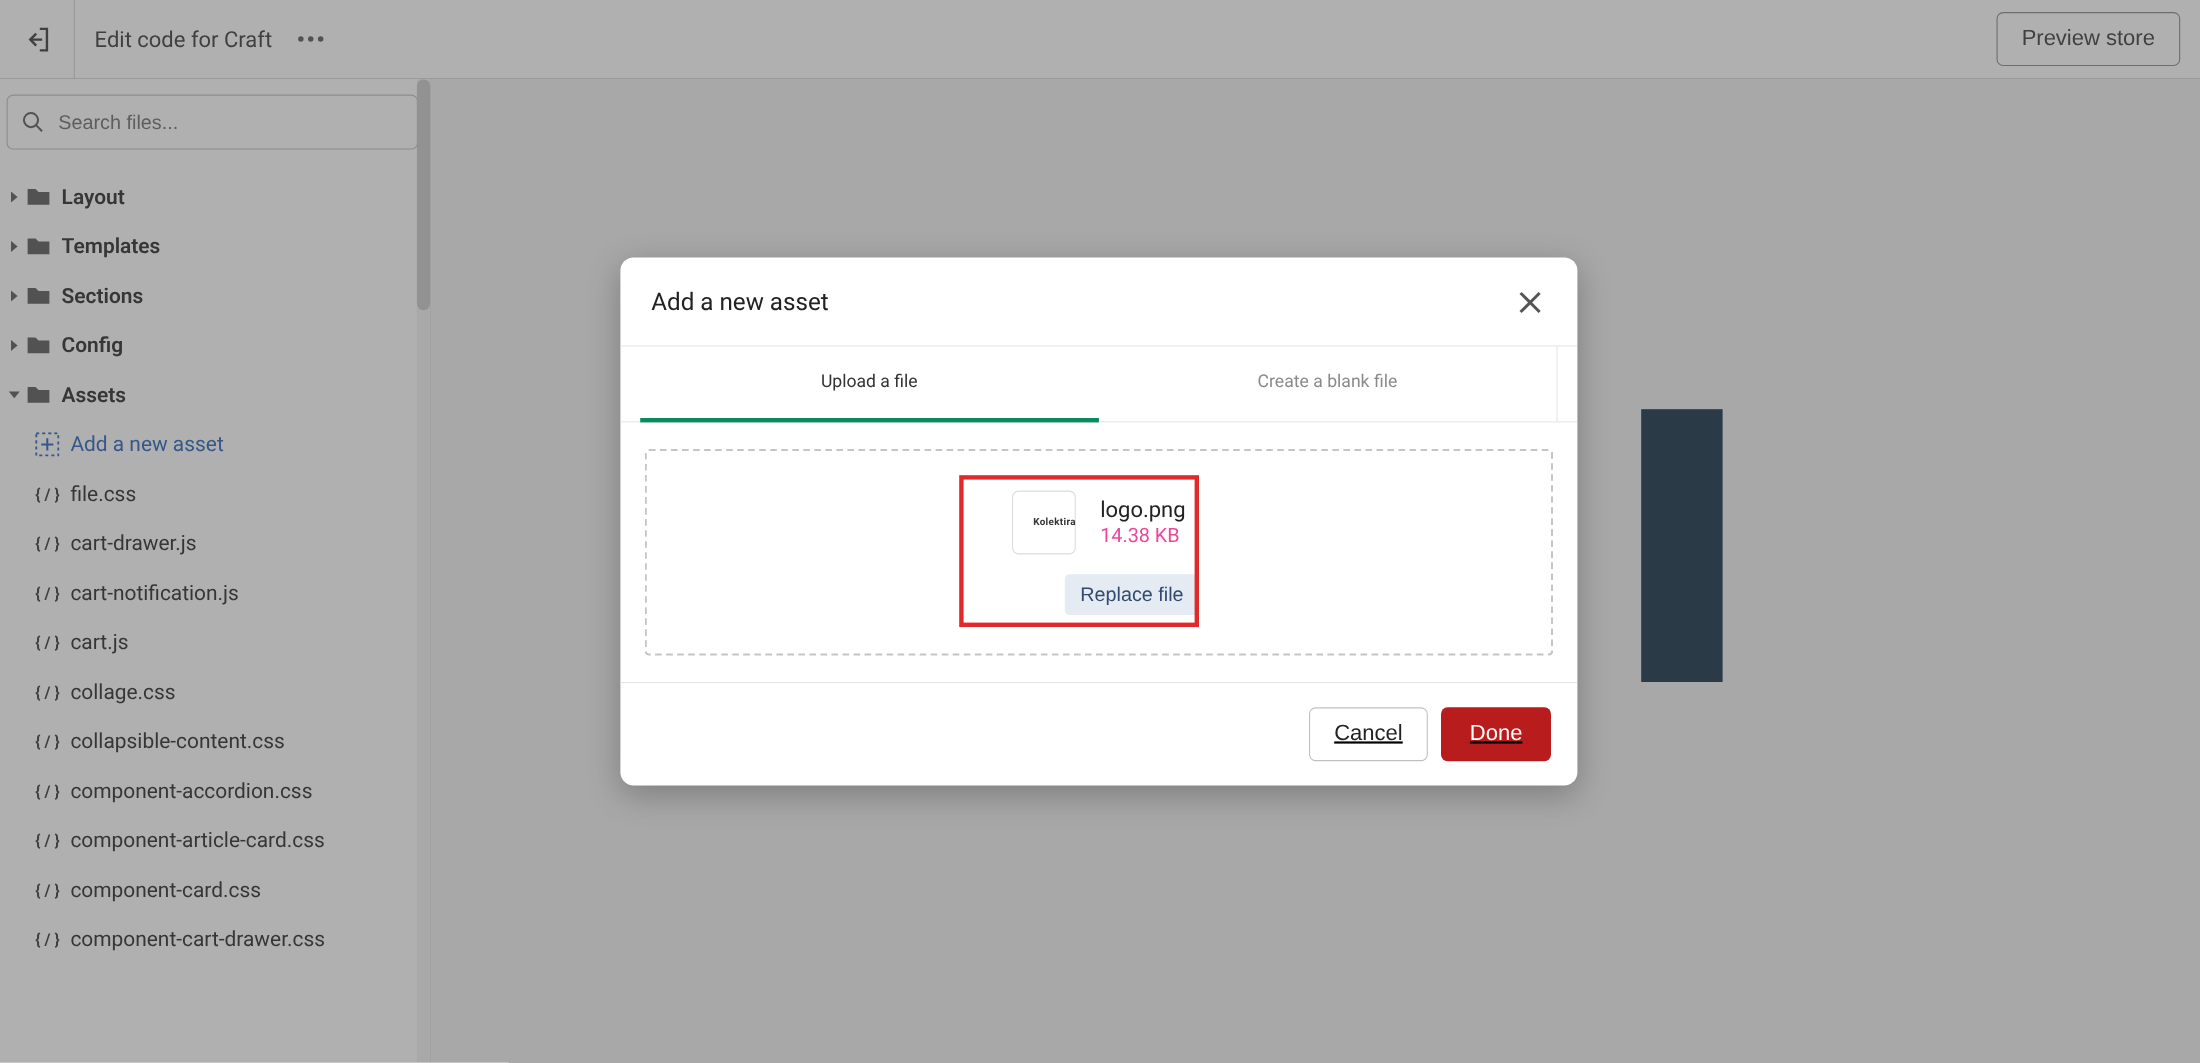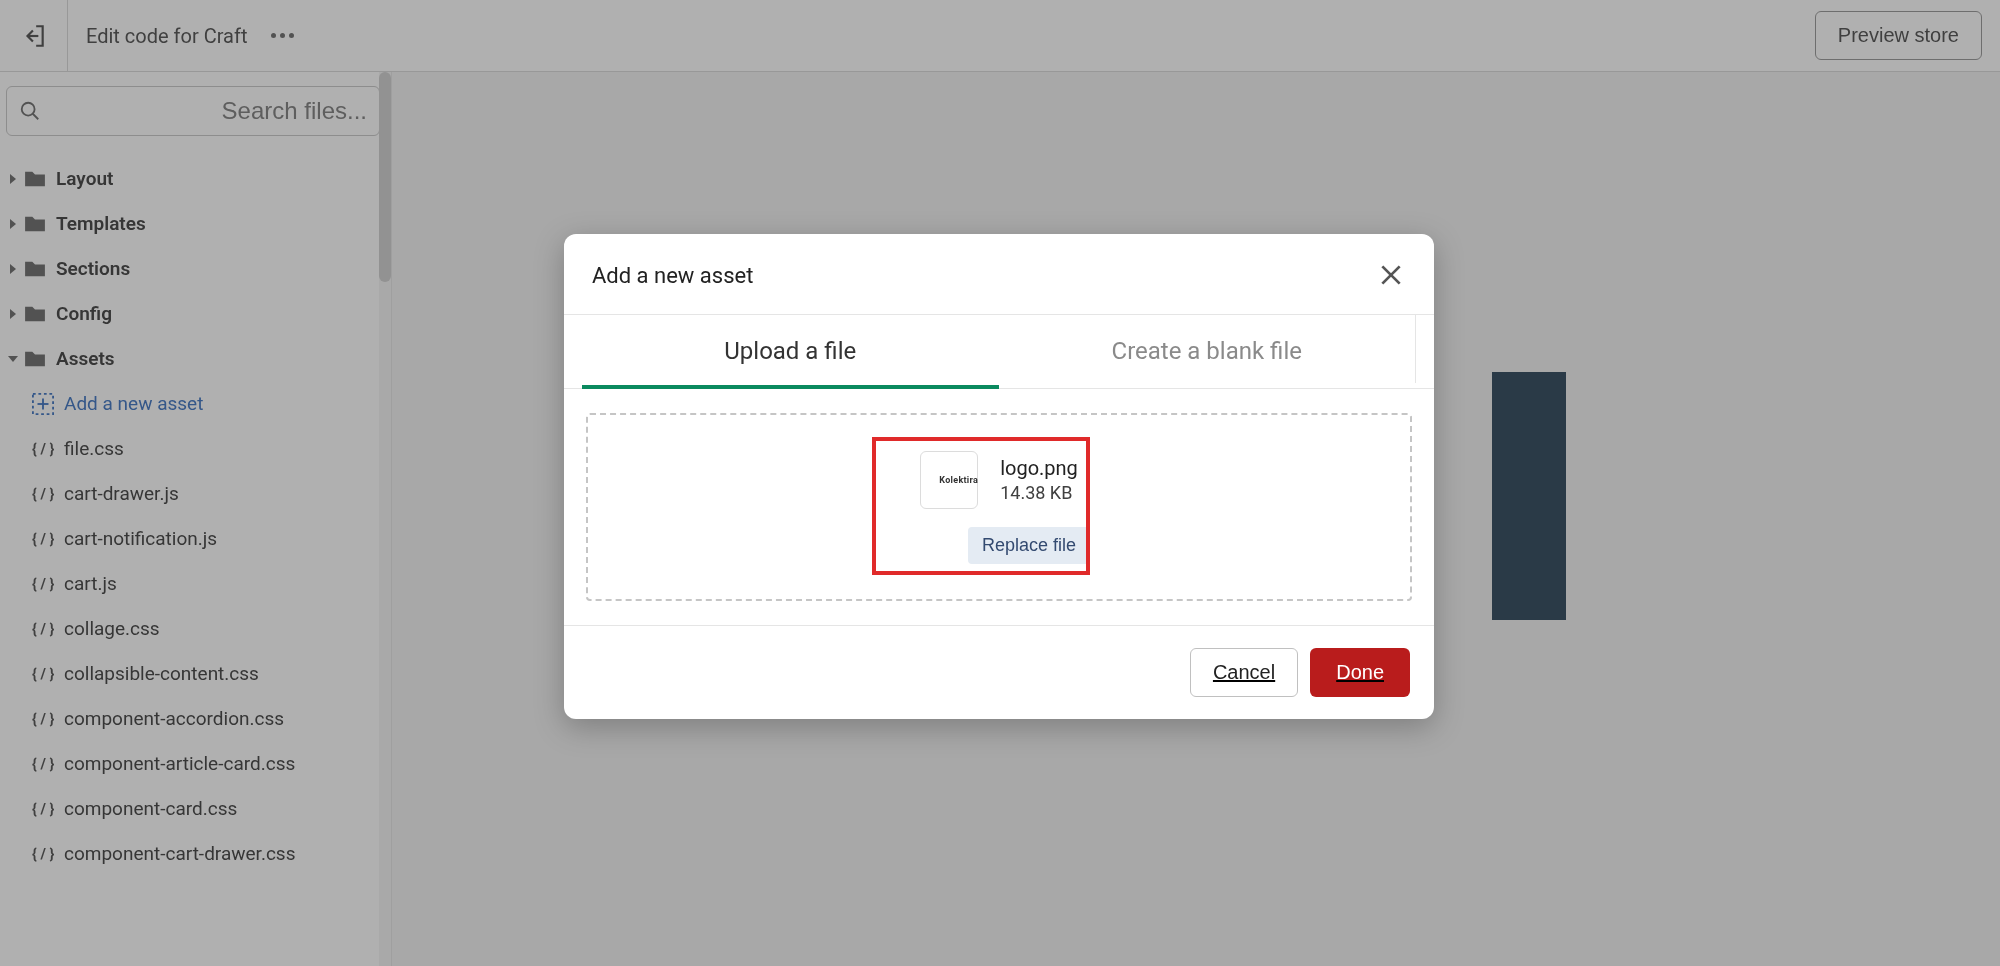--- a/index.html
+++ b/index.html
@@ -87,24 +87,23 @@
     border: 1px solid #bfbfbf;
     border-radius: 6px;
     height: 50px;
     padding: 0 12px;
     gap: 12px;
   }
   .search input {
     border: none;
     outline: none;
     flex: 1;
-    font-size: 24px;
+    font-size: 18px;
     color: #14532d;
     background: transparent;
-    text-align: right;
   }
   .search input::placeholder { color: #6a6a6a; }
 
   .tree {
     padding: 6px 0 0 6px;
   }
   .tree-row {
     display: flex;
     align-items: center;
     height: 45px;
@@ -185,21 +184,21 @@
 
   .tabs {
     display: flex;
     border-bottom: 1px solid #e5e5e5;
     padding: 0 18px;
   }
   .tab {
     flex: 1;
     text-align: center;
     padding: 22px 0 20px;
-    font-size: 24px;
+    font-size: 16px;
     cursor: pointer;
     color:#333;
     margin: 0 0;
   }
   .tab.inactive { color:#8a8a8a; }
   .tab.active {
     border-bottom: 4px solid #0a8a5f;
     margin-bottom: -1px;
   }
   .tabs-border-right {
@@ -245,21 +244,21 @@
     border-radius:6px;
     display:flex;
     align-items:center;
     justify-content:center;
     background:#fff;
     padding-left:19px;
   }
   .thumb-text { font-size: 9px; color:#333; font-weight:700; letter-spacing:0.3px; }
   .file-meta { display:flex; flex-direction:column; }
   .file-name { font-size:20px; color:#222; }
-  .file-size { font-size:18px; color:#404040; margin-top:2px;}
+  .file-size { font-size:18px; color:#ec4899; margin-top:2px;}
   .replace-btn {
     margin-top: 14px;
     background:#e4ebf3;
     border:none;
     border-radius:4px;
     padding: 8px 14px;
     font-size:18px;
     color:#334a70;
     cursor:pointer;
     align-self: center;

